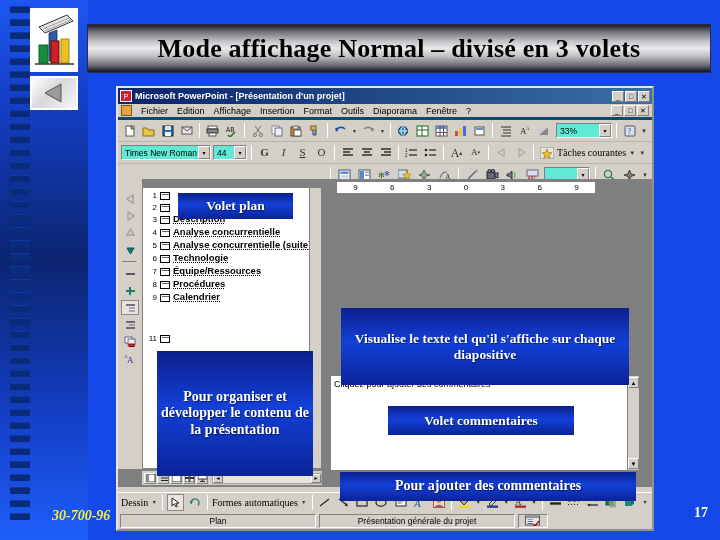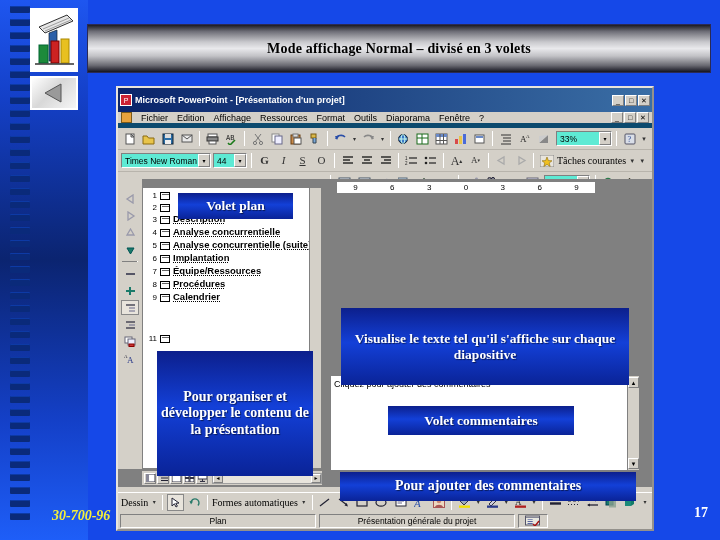--- a/index.html
+++ b/index.html
@@ -40,49 +40,49 @@
   #banner {
     position: absolute; left: 87px; top: 24px; width: 624px; height: 49px;
     background: linear-gradient(to bottom,
       #1b1b24 0%, #6f6f78 14%, #c8c8cc 36%, #e9e9ec 50%,
       #c2c2c6 66%, #6a6a72 86%, #141420 100%);
     border: 1px solid #2a2a55;
     display: flex; align-items: center; justify-content: center;
   }
   #banner-text {
     font-family: "Liberation Serif", serif;
-    font-weight: bold; font-size: 14px; color: #000;
+    font-weight: bold; font-size: 26px; color: #000;
     white-space: nowrap; letter-spacing: .2px;
   }
   
   #ppwin {
     position: absolute; left: 116px; top: 86px; width: 538px; height: 445px;
     background: #d4d0c8;
     border: 2px outset #e8e4dc;
     font-size: 9px; color: #000;
   }
   .tbar {
-    height: 24px; background: linear-gradient(to right,#0a246a,#3a6ea5);
+    height: 16px; background: linear-gradient(to right,#0a246a,#3a6ea5);
     display: flex; align-items: center; padding: 0 2px; gap: 3px;
   }
   .tbar-ico {
     width: 12px; height: 12px; background: #c23; border: 1px solid #fff;
     font-size: 7px; color:#fff; display:flex;align-items:center;justify-content:center;
   }
   .tbar-title { color:#fff; font-size:9px; font-weight:bold; flex:1; white-space:nowrap;}
   .wbtns { display: flex; gap: 1px; }
   .wbtn {
     width: 12px; height: 11px; background: #d4d0c8; border: 1px solid;
     border-color: #fff #808080 #808080 #fff;
     font-size: 7px; line-height: 9px; text-align: center; color:#000;
   }
   
   .menurow {
     height: 16px; background: #d4d0c8; display: flex; align-items: center;
-    gap: 9px; padding: 0 3px; border-bottom: 5px solid #0c4a6e;
+    gap: 9px; padding: 0 3px; border-bottom: 3px solid #0c4a6e;
   }
   .doc-ico { width:11px;height:11px;background:#e8a33d;border:1px solid #7a5a1a;}
   .menu-item { font-size: 9px; color: #000; white-space: nowrap; cursor: default;}
   .menurow .wbtns { margin-left:auto; }
   
   .toolbar {
     height: 22px; background: #d4d0c8; display:flex; align-items:center;
     gap: 2px; padding: 0 3px; border-bottom: 1px solid #b8b4ac;
   }
   .tbtn {
@@ -307,21 +307,21 @@
         <span class="wbtn">□</span>
         <span class="wbtn">✕</span>
       </span>
     </div>
 
     <div class="menurow">
       <span class="doc-ico"></span>
       <span class="menu-item">Fichier</span>
       <span class="menu-item">Edition</span>
       <span class="menu-item">Affichage</span>
-      <span class="menu-item">Ressources</span>
+      <span class="menu-item">Insertion</span>
       <span class="menu-item">Format</span>
       <span class="menu-item">Outils</span>
       <span class="menu-item">Diaporama</span>
       <span class="menu-item">Fenêtre</span>
       <span class="menu-item">?</span>
       <span class="wbtns">
         <span class="wbtn">_</span>
         <span class="wbtn">□</span>
         <span class="wbtn">✕</span>
       </span>
@@ -732,21 +732,21 @@
           <span class="ol-txt">Analyse concurrentielle</span>
         </div>
         <div class="ol-row">
           <span class="ol-num">5</span>
           <span class="ol-ico"></span>
           <span class="ol-txt">Analyse concurrentielle (suite)</span>
         </div>
         <div class="ol-row">
           <span class="ol-num">6</span>
           <span class="ol-ico"></span>
-          <span class="ol-txt">Implantation</span>
+          <span class="ol-txt">Technologie</span>
         </div>
         <div class="ol-row">
           <span class="ol-num">7</span>
           <span class="ol-ico"></span>
           <span class="ol-txt">Équipe/Ressources</span>
         </div>
         <div class="ol-row">
           <span class="ol-num">8</span>
           <span class="ol-ico"></span>
           <span class="ol-txt">Procédures</span>

